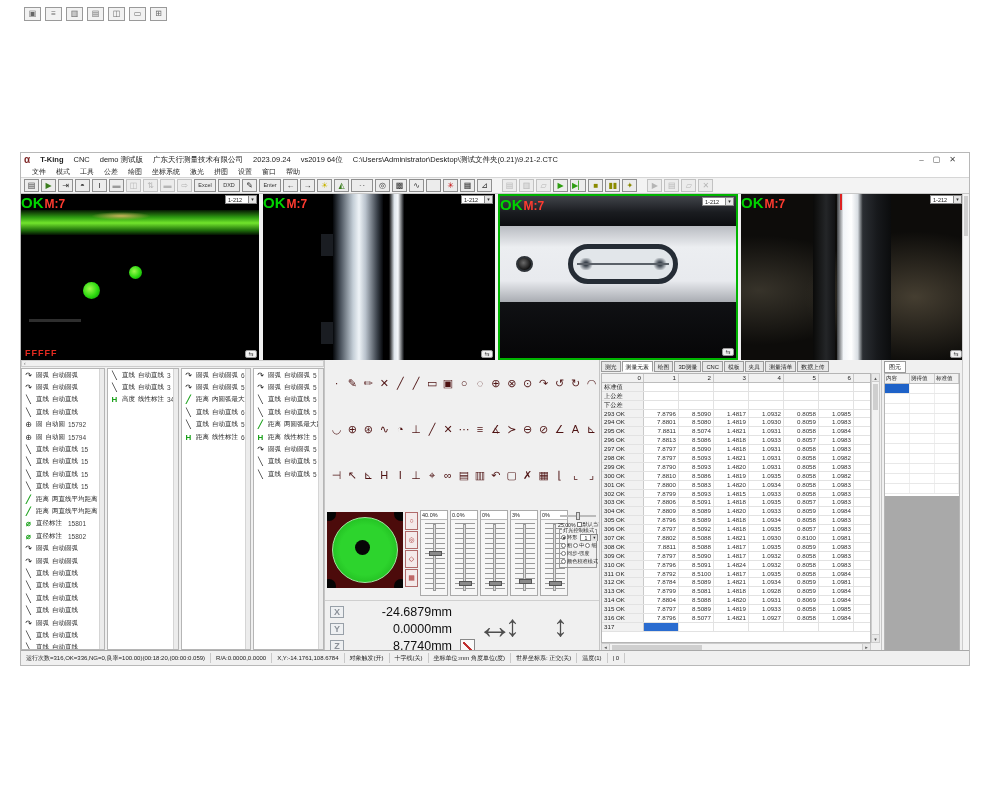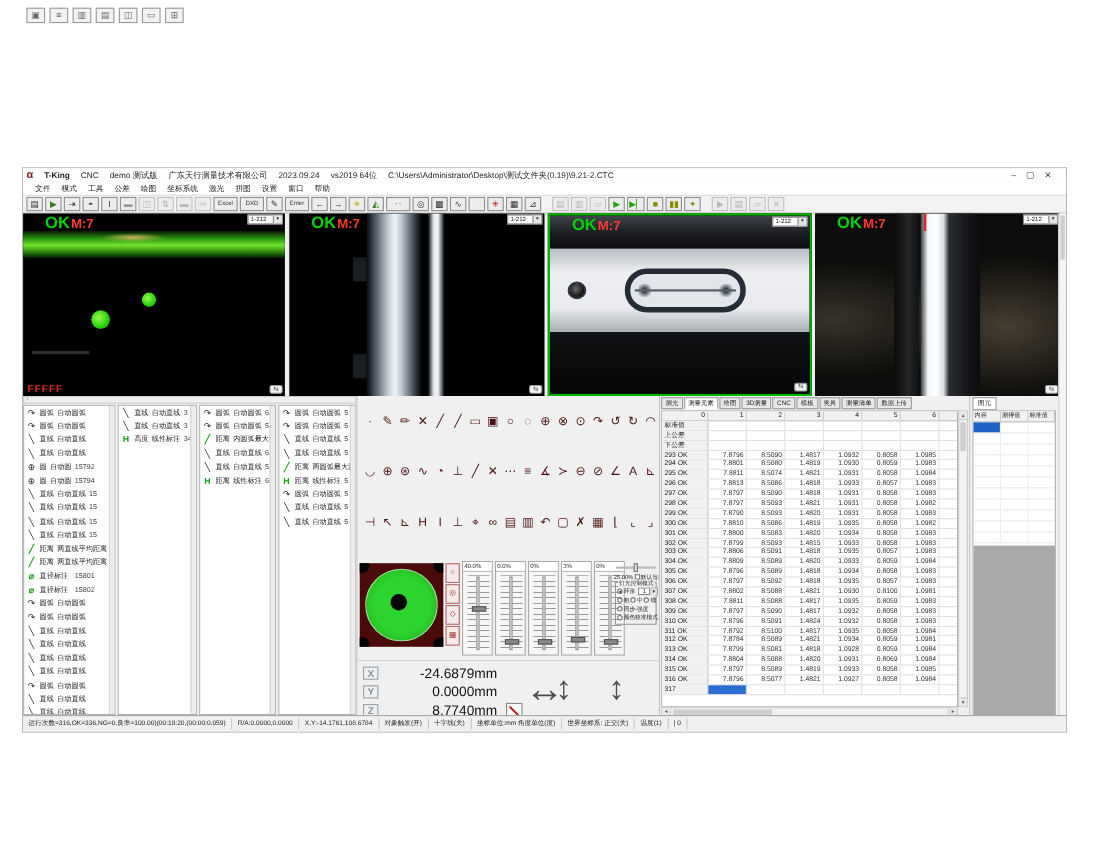--- a/index.html
+++ b/index.html
@@ -21,21 +21,21 @@
   
   .toolbar{height:16px;background:#f3f3f3;border-bottom:1px solid #c8c8c8;display:flex;align-items:center;padding-left:3px;gap:2px;overflow:hidden}
   .tb{height:13px;min-width:15px;border:1px solid #8f8f8f;background:#ececec;font-size:8px;line-height:11px;text-align:center;color:#333;padding:0 1px;font-family:"Liberation Sans",sans-serif}
   .ttext{font-size:5.5px;min-width:22px}
   .tdis{color:#b5b5b5;border-color:#c2c2c2}
   .tsep{width:6px}
   
   .cams{position:absolute;left:0;top:41px;height:166px;right:7px}
   .cam{position:absolute;top:0;height:166px;background:#000;overflow:hidden}
   .cam.sel{border:2px solid #00b400}
-  .cam-ok{position:absolute;left:20px;top:0;font-weight:bold;font-size:15px;color:#00d400;letter-spacing:0;z-index:5}
+  .cam-ok{position:absolute;left:0;top:0;font-weight:bold;font-size:15px;color:#00d400;letter-spacing:0;z-index:5}
   .cam-m{color:#ff3b30;font-size:12px;font-weight:bold;margin-left:1px}
   .cam-combo{position:absolute;right:2px;top:1px;height:9px;background:#fff;border:1px solid #888;display:flex;align-items:center;z-index:6}
   .cam-combo .cv{font-size:5.5px;color:#222;padding:0 2px;min-width:22px}
   .cam-combo .ca{width:8px;height:7px;background:#e5e5e5;border-left:1px solid #888;font-size:5px;text-align:center;line-height:7px;color:#333}
   .cam-resize{position:absolute;right:2px;bottom:2px;width:12px;height:8px;background:#f2f2f2;border:1px solid #999;border-radius:2px;font-size:6px;line-height:7px;text-align:center;color:#555;z-index:6}
   .c1-band{position:absolute;left:0;right:0;top:16px;height:25px;background:linear-gradient(180deg,#061803 0%,#2f9d12 30%,#72e42c 52%,#1d6b0a 82%,#041102 100%)}
   .c1-glow{position:absolute;left:70px;top:18px;width:60px;height:8px;background:radial-gradient(ellipse,#c8b25a 0%,rgba(0,0,0,0) 70%)}
   .dot{position:absolute;border-radius:50%;background:radial-gradient(circle at 40% 40%,#9cf94e 0%,#2ad80e 55%,#0a7a04 100%)}
   .c1-streak{position:absolute;left:8px;bottom:38px;width:52px;height:3px;background:#2e2e2e}
   .c1-hex{position:absolute;left:4px;bottom:2px;color:#e42b20;font-size:9px;font-weight:bold;letter-spacing:1px}
@@ -162,21 +162,21 @@
 <div class="app">
 
   <div class="titlebar">
     <span class="logo">α</span>
     <span class="t-app">T-King</span>
     <span>CNC</span>
     <span>demo 测试版</span>
     <span>广东天行测量技术有限公司</span>
     <span>2023.09.24</span>
     <span>vs2019 64位</span>
-    <span>C:\Users\Administrator\Desktop\测试文件夹(0.19)\9.21-2.CTC</span>
+    <span>C:\Users\Administrator\Desktop\测试文件夹(0.21)\9.21-2.CTC</span>
     <span class="winbtns">
       <span>–</span>
       <span>▢</span>
       <span>✕</span>
     </span>
   </div>
 
   <div class="menubar" id="menubar">
       <span class="mi">文件</span>
       <span class="mi">模式</span>

